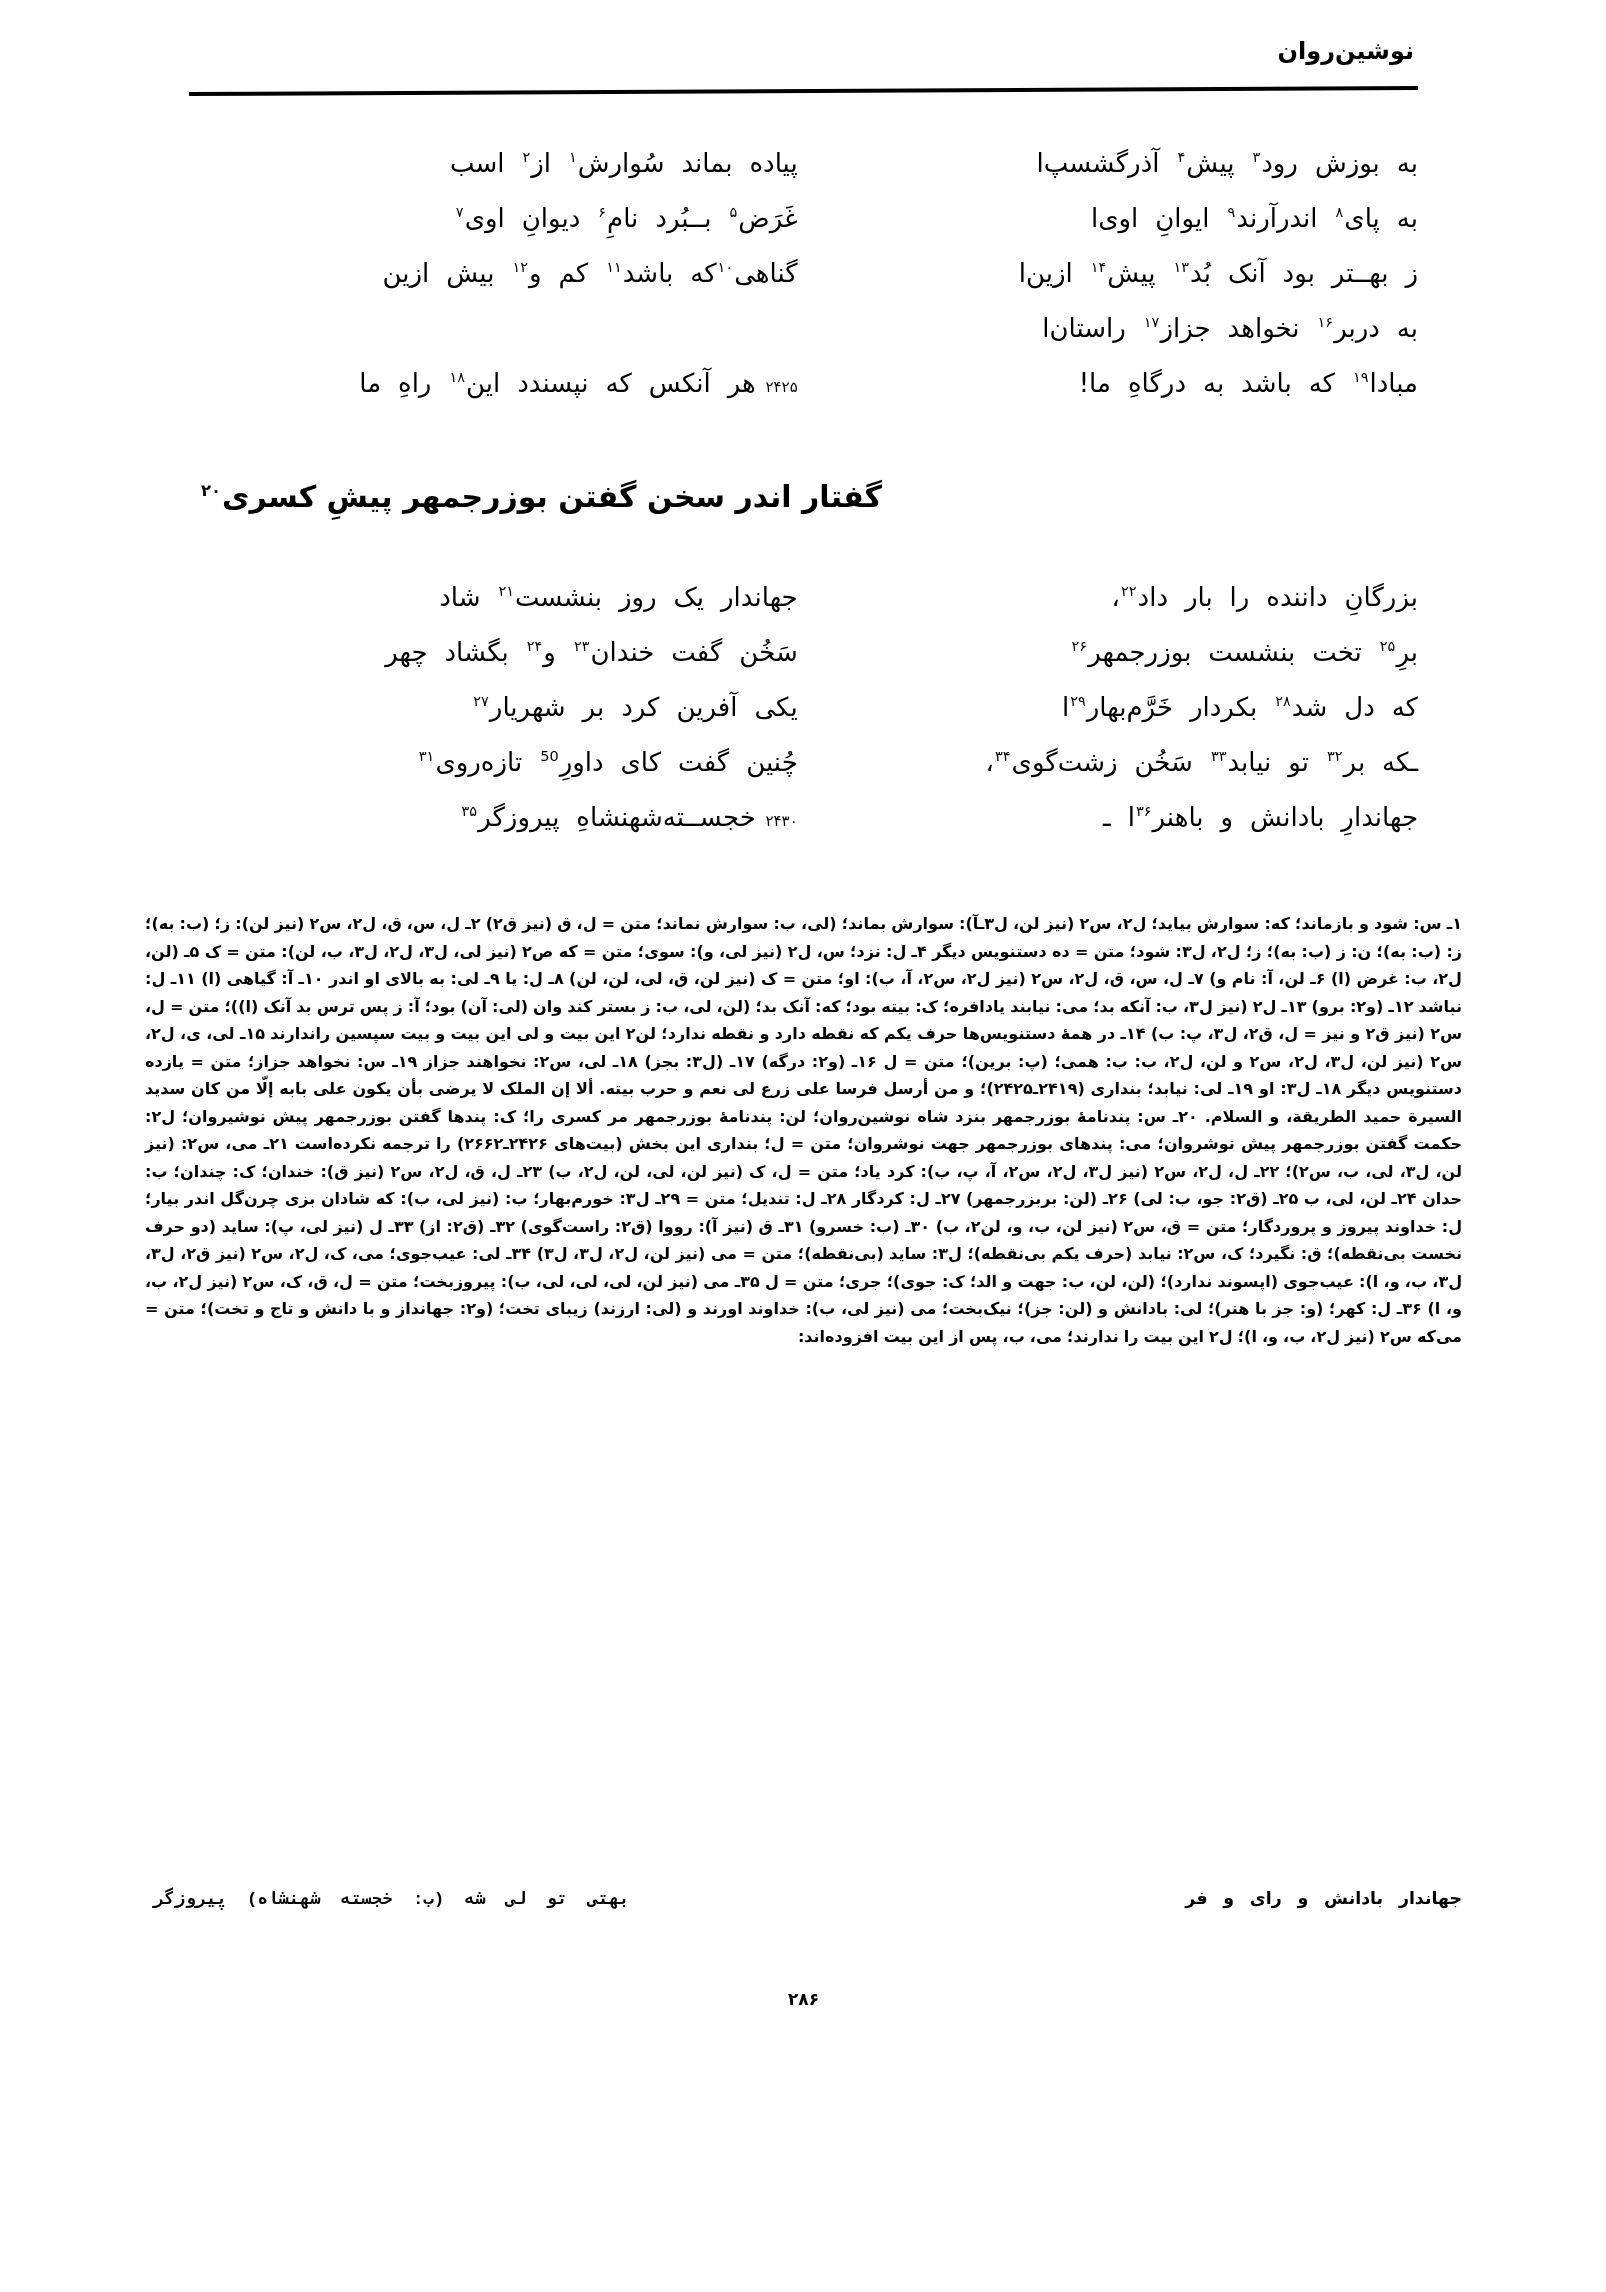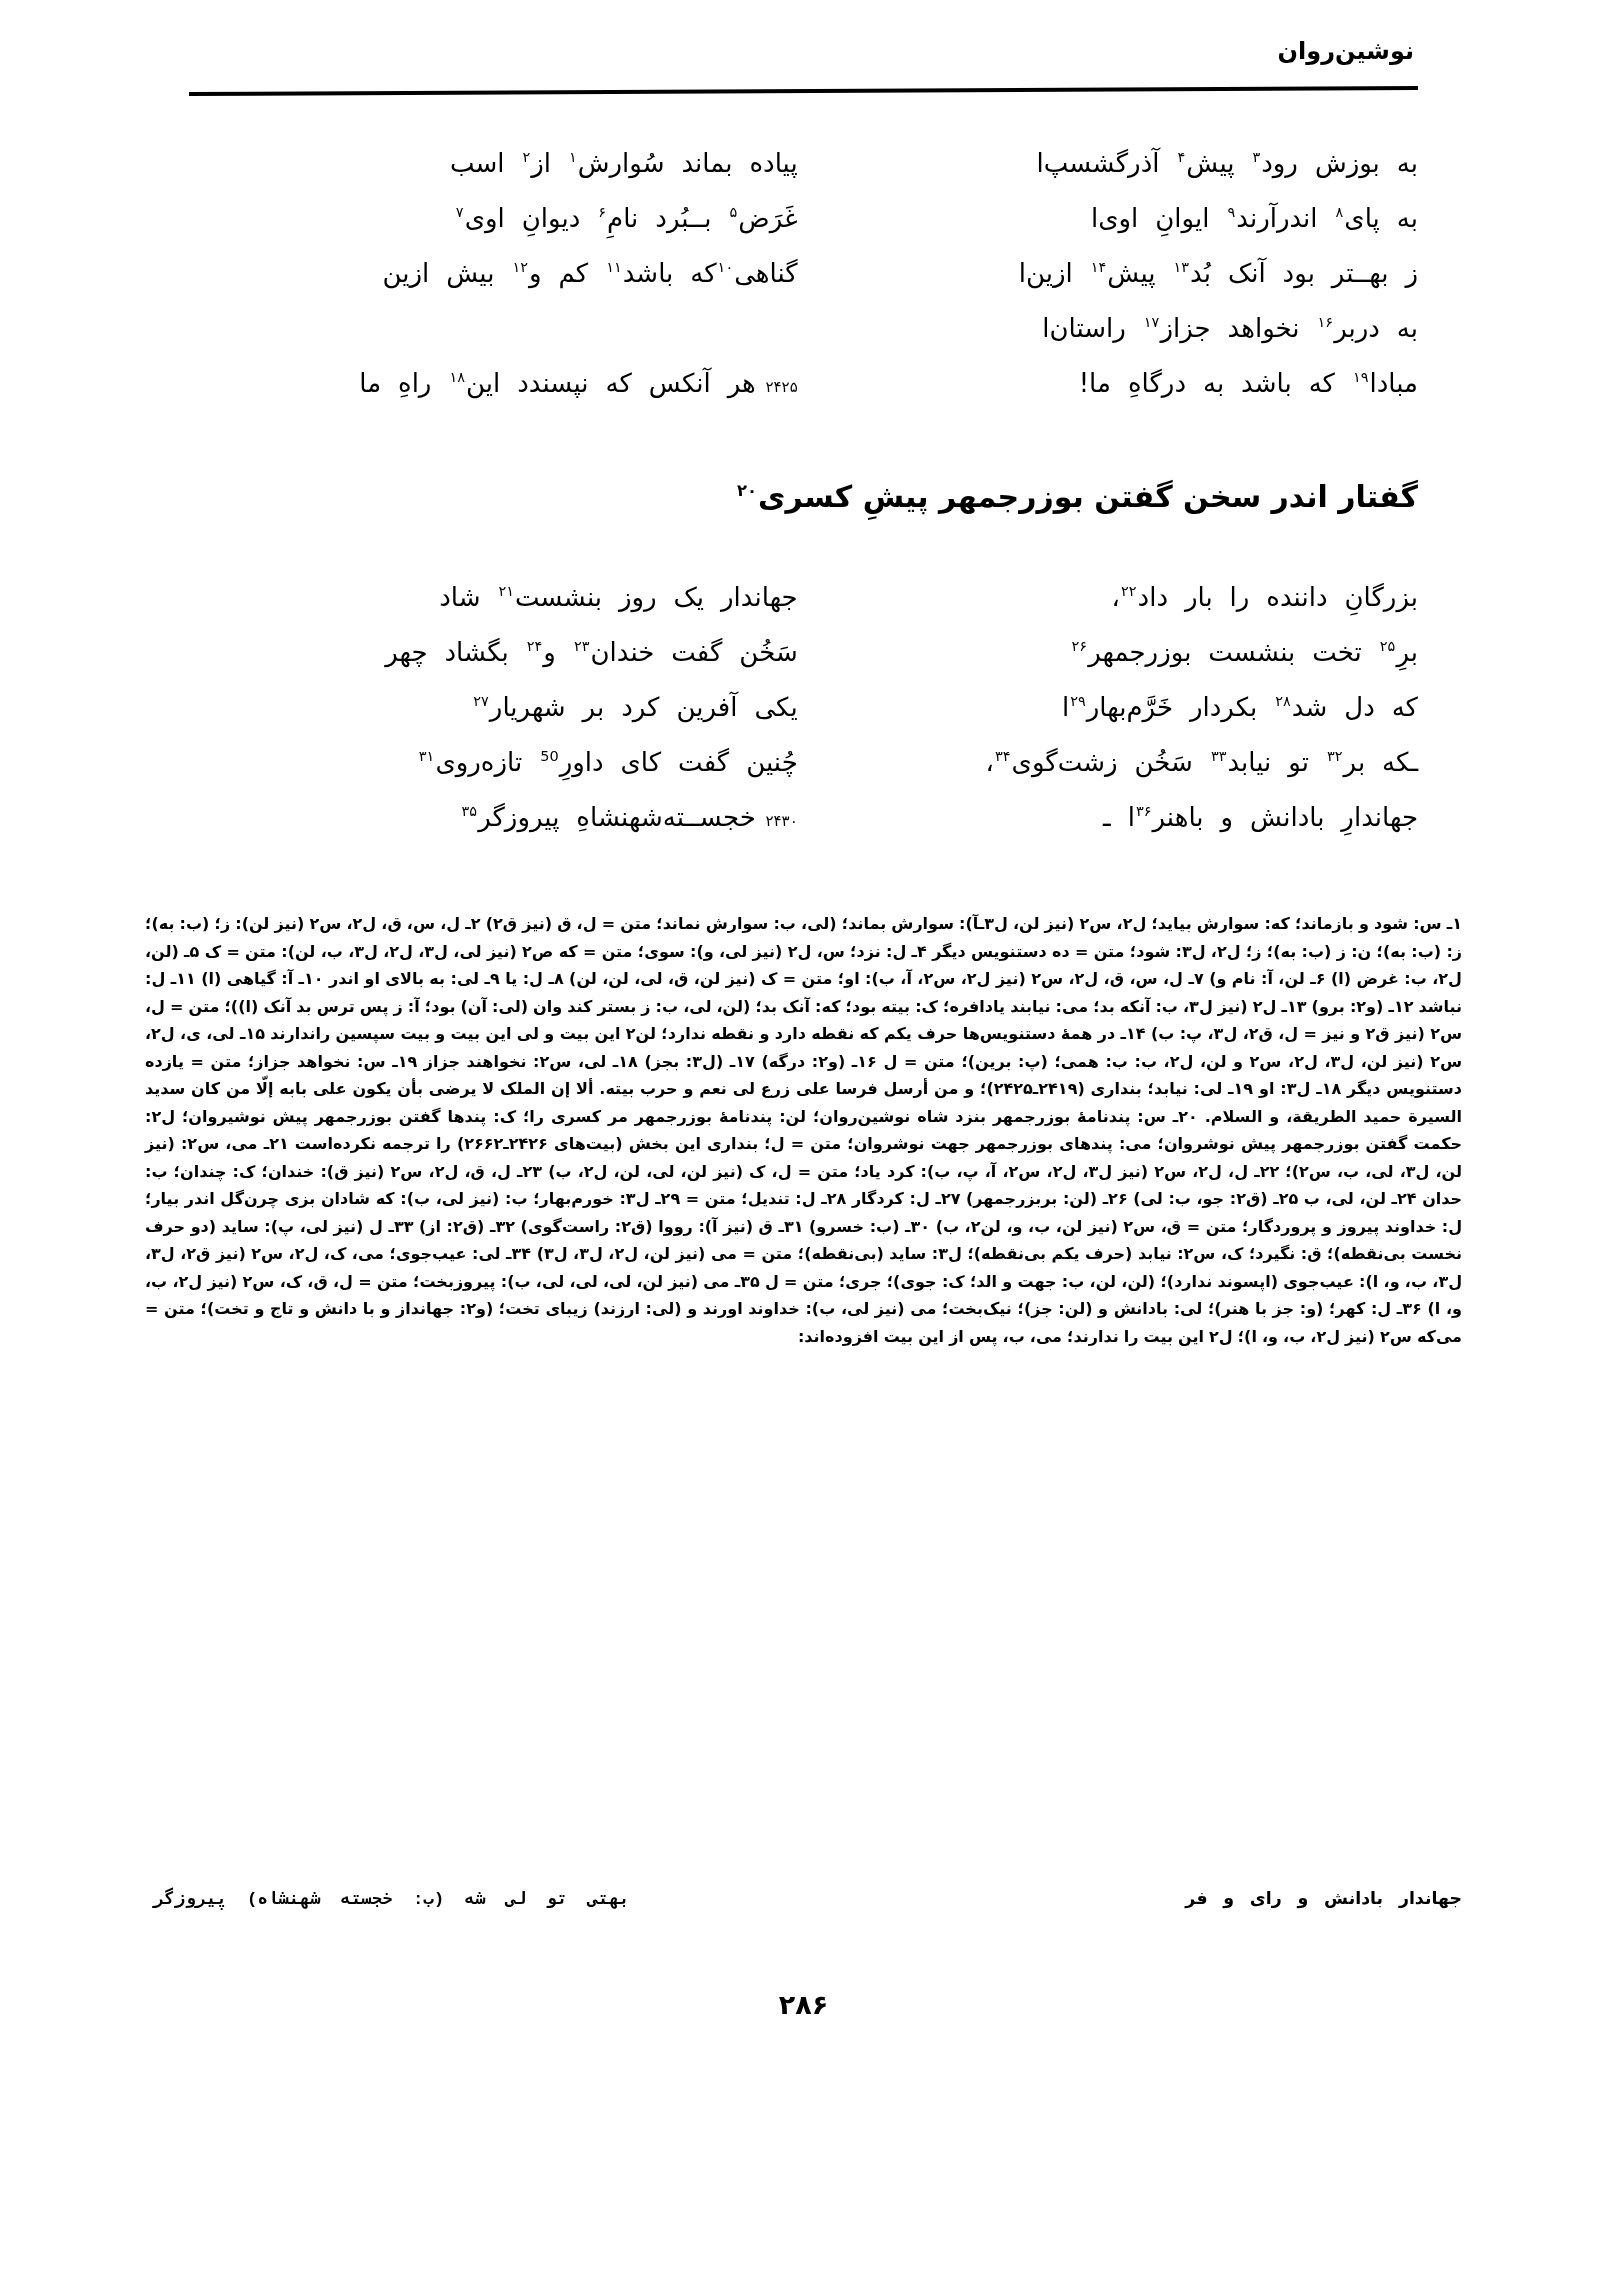--- a/index.html
+++ b/index.html
@@ -83,21 +83,21 @@
     vertical-align: super;
     margin: 0 1px;
     line-height: 0;
   }
 
   
   .section-head {
     position: absolute;
     right: 189px;
     left: 200px;
-    text-align: right;
+    text-align: left;
     font-size: 30px;
     font-weight: bold;
     letter-spacing: -0.4px;
     white-space: nowrap;
   }
   .section-head sup.fn { font-size: 16.4px; font-weight: bold; }
 
   
   .apparatus {
     position: absolute;
@@ -135,21 +135,21 @@
   }
   .added-verse .av-half.right { text-align: right; padding-right: 174px; box-sizing: border-box; font-family: Liberation Mono, monospace;}
   .added-verse .av-half.left  { text-align: right; padding-left: 87px; box-sizing: border-box;}
 
   
   .folio {
     position: absolute;
     left: 0;
     right: 0;
     text-align: center;
-    font-size: 27px;
+    font-size: 17px;
     font-weight: bold;
   }
 </style>
 </head>
 <body>
 
 <div class="page">
 
   <div class="runhead">نوشین‌روان</div>
   <div class="headrule"></div>

